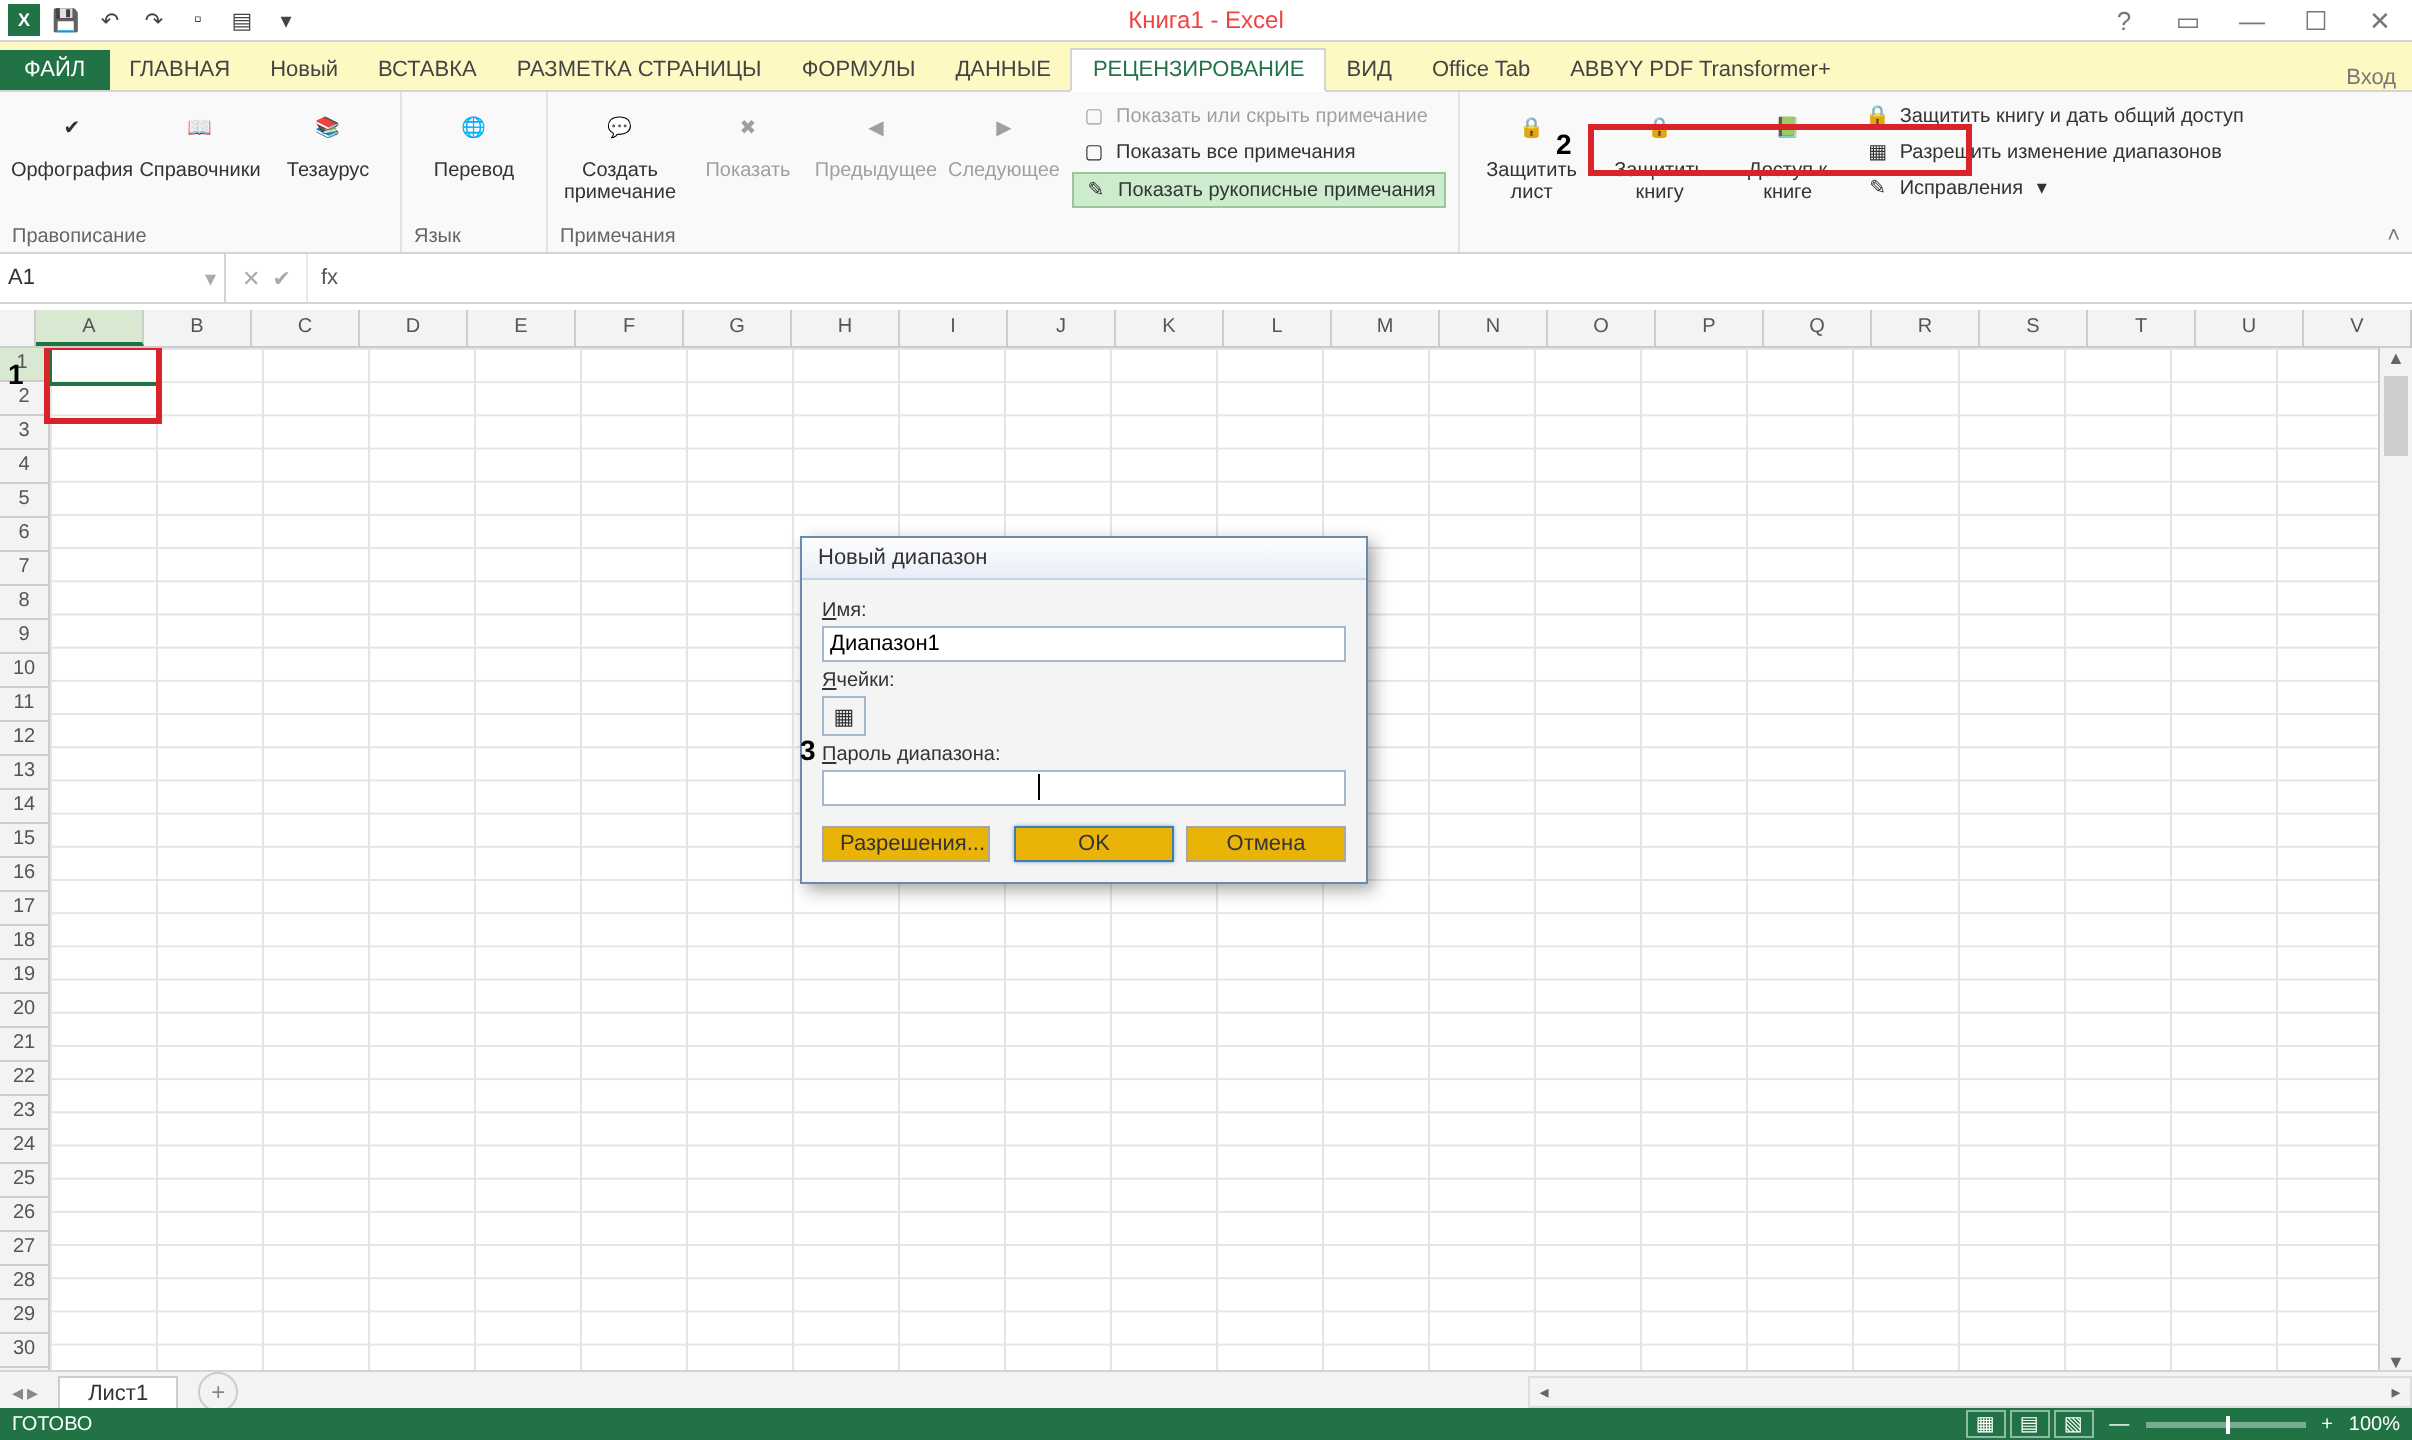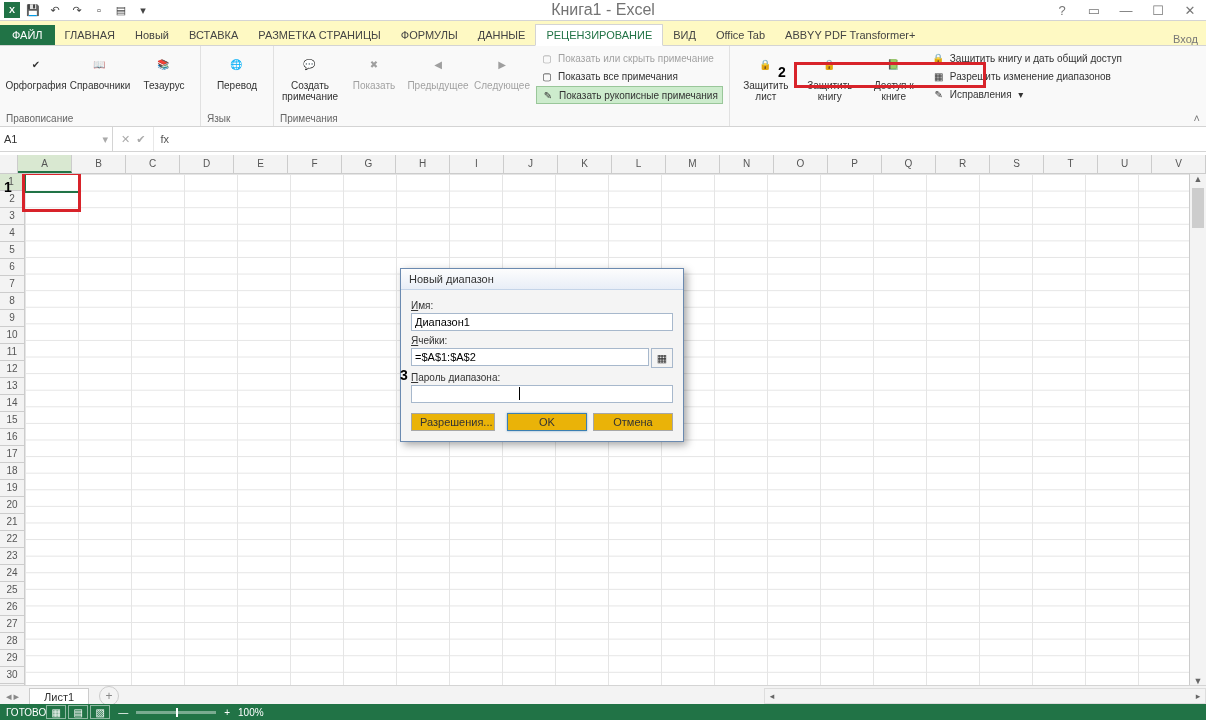--- a/index.html
+++ b/index.html
@@ -1,20 +1,20 @@
 <!DOCTYPE html>
 <html><head>
 <meta charset="utf-8">
 <style>
 html,body{margin:0;padding:0;font-family:"Segoe UI",Tahoma,sans-serif;font-size:11px;color:#333;background:#fff;overflow:hidden;width:1206px;height:720px;position:relative}
 .titlebar{height:20px;background:#fff;border-bottom:1px solid #d4d4d4;display:flex;align-items:center;position:relative}
 .qa-toolbar{display:flex;align-items:center;gap:4px;padding-left:4px}
 .qa-btn{width:18px;height:18px;display:flex;align-items:center;justify-content:center;color:#444}
 .excel-icon{width:16px;height:16px;background:#217346;color:#fff;font-size:9px;font-weight:bold;display:flex;align-items:center;justify-content:center}
-.title-center{position:absolute;left:50%;transform:translateX(-50%);color:#737373;font-size:16px}
+.title-center{position:absolute;left:50%;transform:translateX(-50%);color:#ef4444;font-size:12px}
 .title-right{position:absolute;right:4px;display:flex;gap:8px;align-items:center}
 .win-btn{width:24px;height:16px;display:flex;align-items:center;justify-content:center;color:#777;font-size:13px}
 .tabs{height:24px;background:#fef9c3;display:flex;align-items:flex-end;border-bottom:1px solid #d4d4d4;position:relative}
 .tab{padding:4px 10px 4px;font-size:11px;color:#444;cursor:pointer;text-transform:uppercase}
 .tab.file{background:#217346;color:#fff;padding:4px 12px}
 .tab.active{color:#217346;border:1px solid #d4d4d4;border-bottom:1px solid #fff;margin-bottom:-1px;background:#fff}
 .entry-right{position:absolute;right:8px;color:#777;font-size:11px}
 .ribbon{height:80px;background:#f9f9f9;border-bottom:1px solid #d4d4d4;display:flex;position:relative}
 .rgroup{border-right:1px solid #e1e1e1;display:flex;flex-direction:column;padding:2px 6px 0}
 .rgroup-body{flex:1;display:flex;align-items:flex-start;gap:4px}
@@ -50,21 +50,21 @@
 .vscroll .thumb{position:absolute;top:14px;left:2px;right:2px;height:40px;background:#cdcdcd}
 .vscroll .arr{position:absolute;left:0;right:0;height:14px;text-align:center;font-size:9px;color:#666}
 .sheet-tabs{position:absolute;bottom:14px;left:0;right:0;height:20px;background:#f3f3f3;border-top:1px solid #d4d4d4;display:flex;align-items:center}
 .nav-arrows{display:flex;gap:2px;padding:0 6px;color:#888}
 .sheet-tab{background:#fff;border:1px solid #ccc;border-bottom:none;padding:2px 14px;font-size:11px;margin-left:4px}
 .add-sheet{width:18px;height:18px;border:1px solid #ccc;border-radius:50%;margin-left:10px;display:flex;align-items:center;justify-content:center;color:#888;font-size:12px}
 .hscroll{margin-left:auto;width:440px;height:14px;background:#f3f3f3;display:flex;align-items:center;position:relative;border:1px solid #ddd}
 .hscroll .arr{width:14px;text-align:center;font-size:9px;color:#666}
 .hscroll .track{flex:1;position:relative}
 .hscroll .thumb{position:absolute;left:0;top:1px;bottom:1px;width:100px;background:#cdcdcd}
-.statusbar{position:absolute;bottom:0;left:0;right:0;height:16px;background:#217346;color:#fff;display:flex;align-items:center;font-size:10px;padding:0 6px;justify-content:flex-start}
+.statusbar{position:absolute;bottom:0;left:0;right:0;height:16px;background:#217346;color:#fff;display:flex;align-items:center;font-size:10px;padding:0 6px;justify-content:space-between}
 .status-right{display:flex;align-items:center;gap:8px}
 .view-btns{display:flex;gap:2px}
 .view-btn{width:18px;height:12px;border:1px solid rgba(255,255,255,.5);display:flex;align-items:center;justify-content:center}
 .zoom-slider{width:80px;height:3px;background:rgba(255,255,255,.4);position:relative}
 .zoom-slider .zt{position:absolute;left:50%;top:-3px;width:2px;height:9px;background:#fff}
 .dialog{position:absolute;left:400px;top:268px;width:282px;background:#f4f4f4;border:1px solid #6b8ab0;box-shadow:3px 3px 8px rgba(0,0,0,.35);font-size:11px}
 .dialog .dtitle{background:linear-gradient(#fdfdfd,#e8eef7);padding:4px 8px;border-bottom:1px solid #c4d4e8;font-size:11px}
 .dialog .dbody{padding:6px 10px 10px}
 .dialog label{display:block;margin:4px 0 2px;font-size:10px}
 .dialog label u{text-decoration:underline}
@@ -336,21 +336,20 @@
 
 <div class="dialog">
   <div class="dtitle">Новый диапазон</div>
   <div class="dbody">
     <label><u>И</u><span>мя:</span></label>
     <div style="position:relative">
       <input type="text" value="Диапазон1" style="">
     </div>
     <label><u>Я</u>чейки:</label>
     <div class="cells-row">
-      <input type="text" value="=$A$1:$A$2" style="">
       <div class="ref-btn">▦</div>
     </div>
     <label><u>П</u>ароль диапазона:</label>
     <div style="position:relative">
       <input type="password" style="">
       <div class="caret" style="left:108px;top:2px"></div>
     </div>
     <div class="dbtns">
       <div class="dbtn">Разрешения...</div>
       <div style="flex:1"></div>

